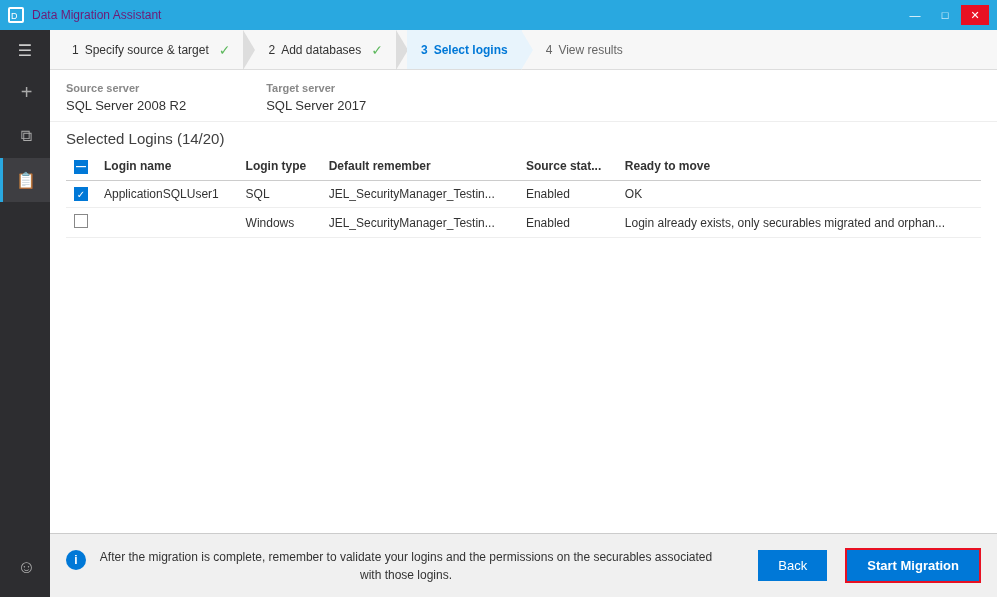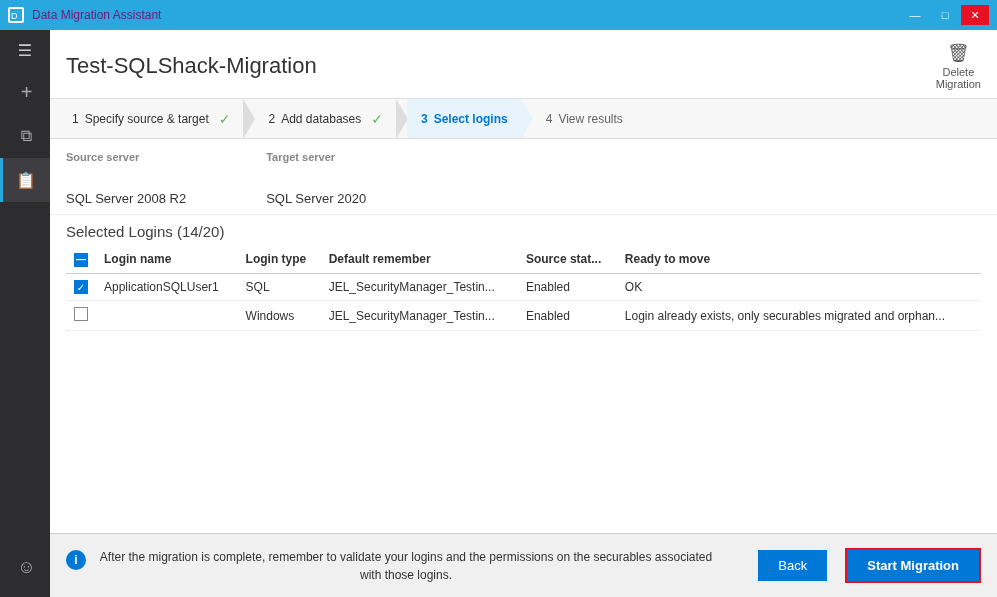--- a/index.html
+++ b/index.html
@@ -101,21 +101,21 @@
 
     
     .server-info {
       padding: 12px 16px 8px 16px;
       border-bottom: 1px solid #eee;
       display: flex; gap: 80px;
       flex-shrink: 0;
     }
     .server-info-group { display: flex; flex-direction: column; gap: 4px; }
     .server-info-label { font-size: 11px; color: #888; font-weight: bold; }
-    .server-info-value { font-size: 13px; color: #333; margin-top: 24px; }
+    .server-info-value { font-size: 13px; color: #333; }
 
     
     .logins-heading {
       padding: 8px 16px 6px 16px;
       font-size: 15px; font-weight: 400; color: #404040;
       flex-shrink: 0;
     }
 
     
     .table-wrapper {
@@ -208,28 +208,20 @@
     </div>
     <div class="sidebar-bottom">
       <button class="sidebar-item">
         <span style="font-size:18px;">☺</span>
       </button>
     </div>
   </div>
 
   <div class="content">
 
-    <div class="app-header">
-      <h1 class="app-title">Test-SQLShack-Migration</h1>
-      <button class="delete-migration-btn">
-        <span class="delete-icon">🗑</span>
-        <span style="font-size:11px; white-space:pre;">Delete
-Migration</span>
-      </button>
-    </div>
 
     <div class="steps-bar">
       <div class="step done">
         <span class="step-num">1</span>
         <span>Specify source &amp; target</span>
         <span class="step-check">✓</span>
       </div>
       <div class="step-arrow"></div>
       <div class="step done">
         <span class="step-num">2</span>
@@ -248,21 +240,21 @@
       </div>
     </div>
 
     <div class="server-info">
       <div class="server-info-group">
         <span class="server-info-label">Source server</span>
         <span class="server-info-value">SQL Server 2008 R2</span>
       </div>
       <div class="server-info-group">
         <span class="server-info-label">Target server</span>
-        <span class="server-info-value">SQL Server 2020</span>
+        <span class="server-info-value">SQL Server 2017</span>
       </div>
     </div>
 
     <div class="logins-heading">Selected Logins (14/20)</div>
 
     <div class="table-wrapper">
       <table class="logins-table">
         <thead>
           <tr>
             <th class="checkbox-cell">

